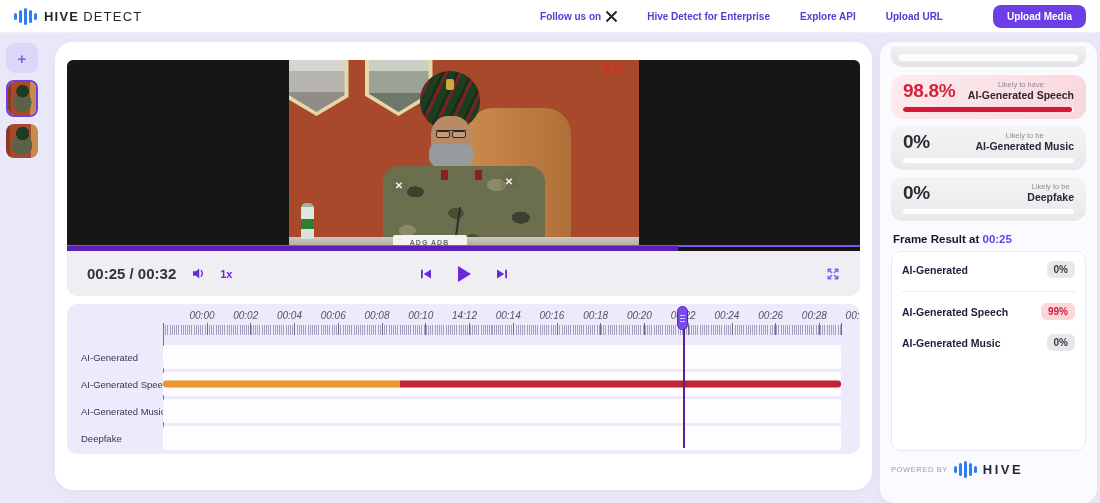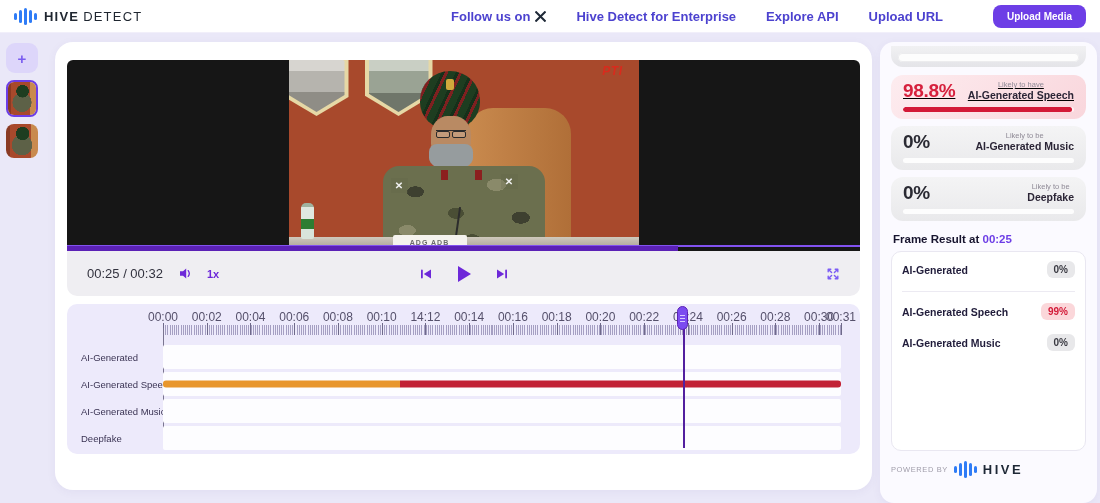--- a/index.html
+++ b/index.html
@@ -14,21 +14,21 @@
   .brand { display:flex; align-items:center; gap:7px; }
   .brand-text { font-size:13px; letter-spacing:1.2px; color:#1f2630; }
   .brand-text b { font-weight:800; }
   .brand-text span.light { font-weight:400; margin-left:4px; }
   .hive-bars { display:flex; align-items:center; gap:2px; height:18px; }
   .hive-bars i { display:block; width:3px; border-radius:2px; background:#2f7cf6; }
   .hive-bars i:nth-child(1){height:7px;} .hive-bars i:nth-child(2){height:13px;}
   .hive-bars i:nth-child(3){height:17px;} .hive-bars i:nth-child(4){height:13px;}
   .hive-bars i:nth-child(5){height:7px;}
   .nav { margin-left:auto; display:flex; align-items:center; gap:30px; }
-  .nav-link { font-size:13px; font-weight:700; color:#4c42cf; cursor:pointer; white-space:nowrap;
+  .nav-link { font-size:10px; font-weight:700; color:#4c42cf; cursor:pointer; white-space:nowrap;
     display:flex; align-items:center; gap:5px; }
   .x-glyph { color:#1f2937; font-weight:800; font-size:11px; }
   .btn-upload { background:#6d3ee6; color:#fff; font-size:10px; font-weight:700;
     padding:6px 14px; border:none; border-radius:8px; cursor:pointer;margin-left:20px; }
 
   
   .side { position:absolute; left:6px; top:43px; width:32px; z-index:4; }
   .add-btn { width:32px; height:30px; border-radius:9px; background:#ddd6fa; color:#7a5cf0;
     font-size:15px; font-weight:700; display:flex; align-items:center; justify-content:center; cursor:pointer; }
   .thumb { width:32px; border-radius:8px; margin-top:7px; overflow:hidden; cursor:pointer; position:relative; }
@@ -93,34 +93,34 @@
     font-size:7px; font-weight:700; color:#6b6b6b; letter-spacing:1px; }
   .bottle { position:absolute; left:12px; bottom:12px; width:13px; height:36px; border-radius:5px 5px 2px 2px;
     background:linear-gradient(180deg,#9fb3a0 0 12%, #dfe8e0 12% 45%, #2e7d32 45% 72%, #d8e4da 72% 100%); }
   .mic { position:absolute; left:168px; bottom:14px; width:2px; height:30px; background:#2d2d2d; transform:rotate(8deg); }
   .prog-top { position:absolute; left:0; bottom:4px; width:100%; height:2px; background:#8252f0; }
   .prog-fill { position:absolute; left:0; bottom:0; height:5px; background:#5b21b6; }
 
   
   .controls { position:absolute; left:12px; top:209px; width:793px; height:45px;
     background:#efeef2; border-radius:0 0 10px 10px; display:flex; align-items:center; padding:0 20px; }
-  .ctrl-time { font-size:13px; color:#32323e; font-weight:400; }
+  .ctrl-time { font-size:15px; color:#32323e; font-weight:700; }
   .ctrl-speed { font-size:11px; color:#6d28d9; font-weight:700; margin-left:14px; cursor:pointer; }
   .vol { margin-left:16px; cursor:pointer; display:flex; }
   .center-ctrls { position:absolute; left:50%; transform:translateX(-50%); display:flex;
     align-items:center; gap:24px; }
   .icon-btn { cursor:pointer; display:flex; align-items:center; }
   .fs-btn { margin-left:auto; cursor:pointer; display:flex; }
 
   
   .tl-panel { position:absolute; left:12px; top:262px; width:793px; height:150px;
     background:#edeafb; border-radius:10px; overflow:hidden; }
   .ruler { position:absolute; left:96px; top:6px; width:678px; height:32px; }
-  .tick-label { position:absolute; top:0; transform:translateX(-50%); font-size:12px; 
-    color:#55506b; white-space:nowrap; }
+  .tick-label { position:absolute; top:0; transform:translateX(-50%); font-size:10px; font-style:italic;
+    color:#55506b; white-space:nowrap;margin-left:39px; }
   .tick-strip { position:absolute; left:0; right:0; top:15px; height:10px;
     background:repeating-linear-gradient(90deg,#a59fc2 0 1px, rgba(0,0,0,0) 1px 2.19px); }
   .tick-major { position:absolute; top:13px; width:1px; height:12px; background:#6f6a8a; }
   .tl-sep { position:absolute; left:96px; top:24px; bottom:8px; width:1px; background:#7a7590; }
   .rows { position:absolute; left:0; right:0; top:40px; }
   .tl-row { position:relative; height:26px; margin-bottom:1px; }
   .tl-row-label { position:absolute; left:14px; top:50%; transform:translateY(-50%);
     font-size:9.5px; color:#3a3353; }
   .tl-track { position:absolute; left:96px; right:19px; top:1px; bottom:1px; background:#fdfdff; border-radius:2px; }
   .seg-bar { position:absolute; left:0; top:50%; transform:translateY(-50%); height:7px; width:100%;
@@ -134,21 +134,21 @@
 
   
   .rpanel { position:absolute; left:880px; top:42px; width:217px; height:461px;
     background:#fbfaff; border-radius:14px; padding:4px 11px 0 11px;
     box-shadow:0 2px 10px rgba(80,70,140,.06); }
   .cut-card { height:21px; border-radius:0 0 12px 12px; position:relative;
     background:linear-gradient(180deg,#f1f1f3,#e4e4e8); margin-bottom:8px; }
   .cut-card .pill { position:absolute; left:7px; right:7px; bottom:5px; height:9px;
     background:#fdfdfd; border-radius:5px; box-shadow:inset 0 0 0 1px #ececee; }
   .score-card { height:44px; border-radius:12px; padding:5px 12px 7px; margin-bottom:7px; }
-  .score-card.red { background:linear-gradient(135deg,#fdecef 0%,#f9d6dc 100%);text-decoration:underline; }
+  .score-card.red { background:linear-gradient(135deg,#fdecef 0%,#f9d6dc 100%); }
   .score-card.gray { background:linear-gradient(180deg,#f4f4f5,#e9e9eb); }
   .score-top { display:flex; align-items:center; justify-content:space-between; }
   .score-val { font-size:19px; font-weight:800; letter-spacing:-.3px; color:#2a2a33; }
   .score-card.red .score-val { color:#d6213d; }
   .score-meta { text-align:center; line-height:1.25; }
   .score-qual { font-size:7.5px; color:#8f8a96; }
   .score-label { font-size:10.5px; font-weight:700; color:#2b2536; }
   .score-bar { margin-top:4px; height:5px; border-radius:3px; background:#fdfdfd; position:relative; overflow:hidden; }
   .score-card.red .score-bar { background:#fff3f4; }
   .score-fill { position:absolute; left:0; top:0; bottom:0; border-radius:3px; background:#d31937; }

